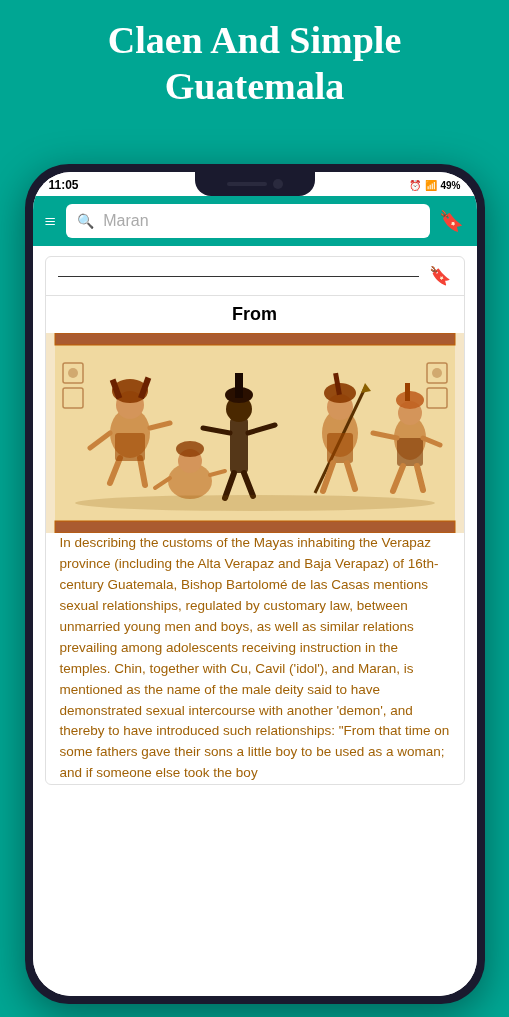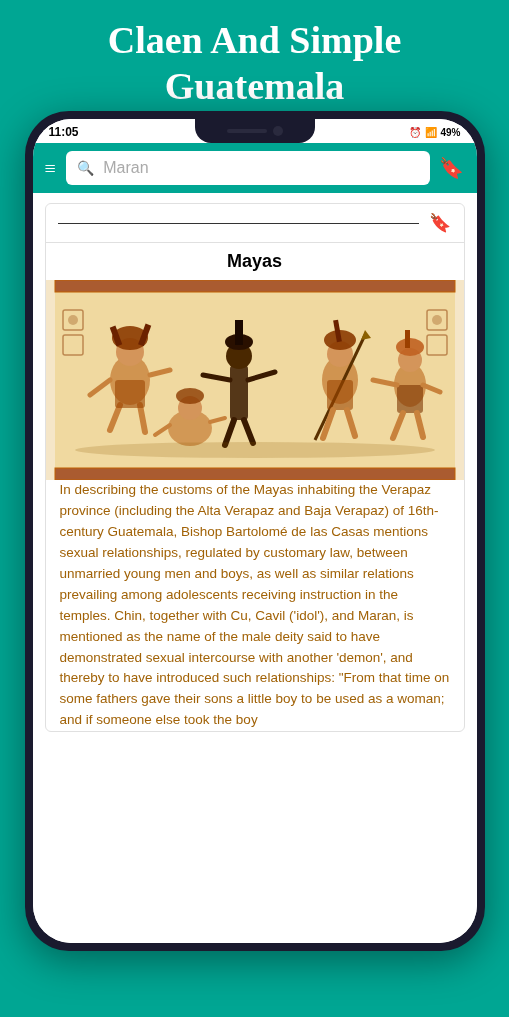--- a/index.html
+++ b/index.html
@@ -11,34 +11,35 @@
       font-family: 'Georgia', serif;
       overflow: hidden;
       display: flex;
       flex-direction: column;
       align-items: center;
     }
 
     .header-text {
       color: white;
       text-align: center;
-      padding: 18px 20px 2px;
+      padding: 18px 20px 24px;
       font-size: 38px;
       font-weight: bold;
       line-height: 1.2;
     }
 
     .phone-wrapper {
       width: 460px;
       height: 840px;
       background: #1a1a2e;
       border-radius: 44px;
       padding: 8px;
       box-shadow: 0 10px 40px rgba(0,0,0,0.4);
       position: relative;
+      margin-top: 31px;
     }
 
     .phone-screen {
       width: 100%;
       height: 100%;
       background: white;
       border-radius: 38px;
       overflow: hidden;
       display: flex;
       flex-direction: column;
@@ -243,21 +244,21 @@
       <span class="bookmark-nav">🔖</span>
     </div>
 
     <div class="content-area">
       <div class="article-card">
 
         <div class="card-header">
           <div class="card-title-line"></div>
           <span class="bookmark-card">🔖</span>
         </div>
-        <div class="card-title">Mayas</div>
+        <div class="card-title">From</div>
 
         <div class="card-image">
           <svg class="maya-art" viewBox="0 0 400 200" xmlns="http://www.w3.org/2000/svg">
 
             <rect width="400" height="200" fill="#f0d9a0"></rect>
 
             <rect x="0" y="0" width="400" height="12" fill="#8b2500" opacity="0.7"></rect>
 
             <rect x="0" y="188" width="400" height="12" fill="#8b2500" opacity="0.7"></rect>
 

